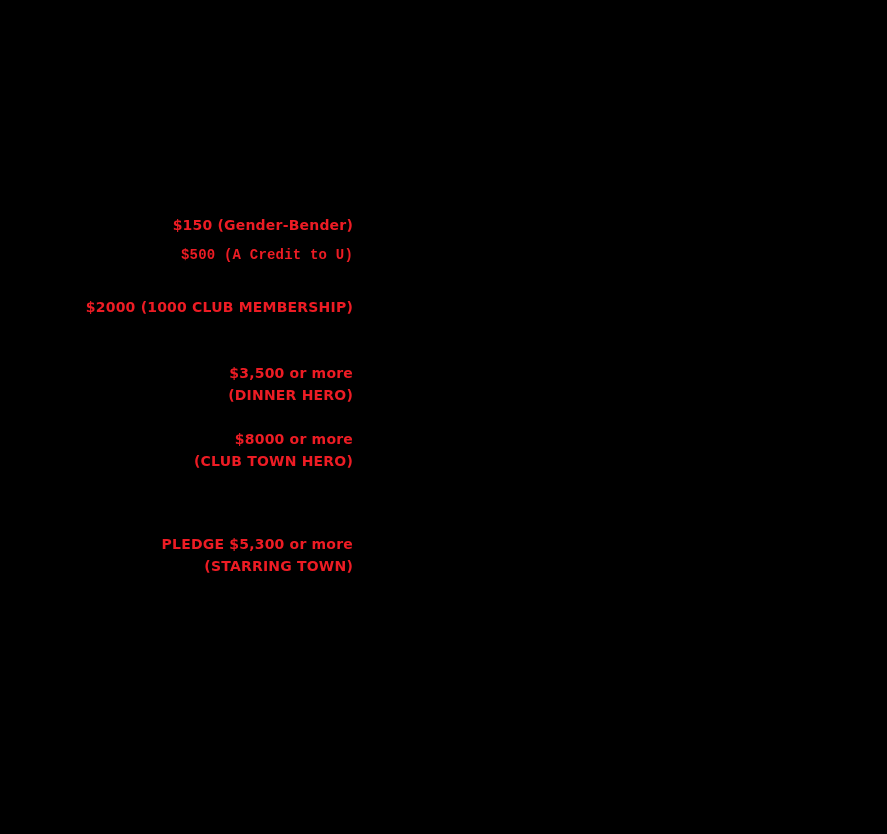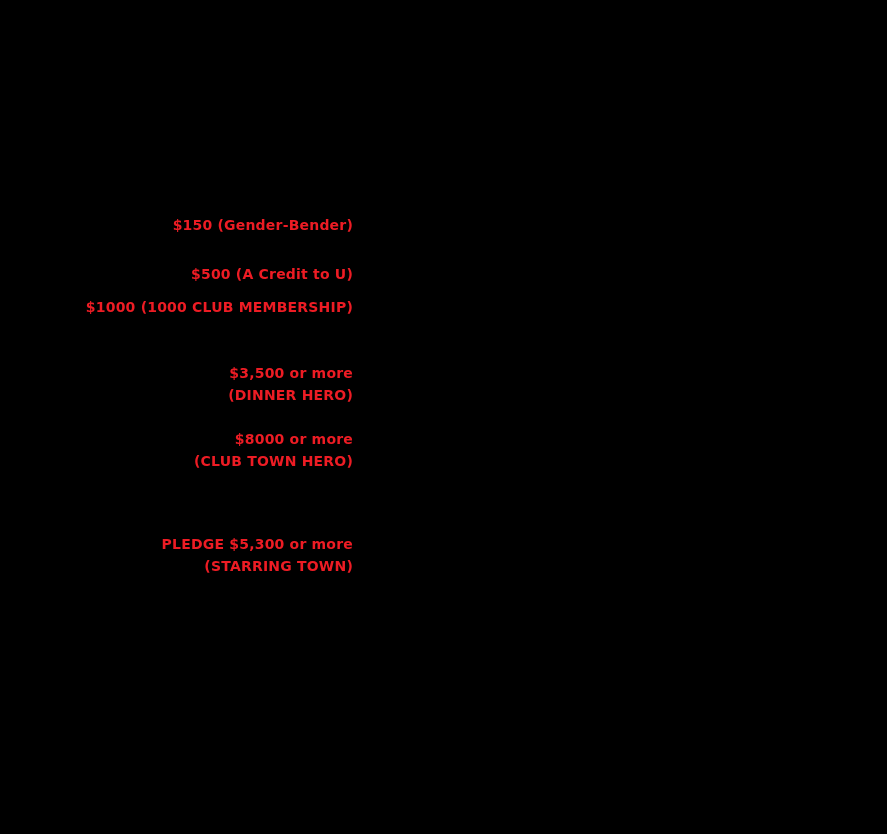--- a/index.html
+++ b/index.html
@@ -24,41 +24,41 @@
     text-align: right;
     color: #ed1c24;
     font-weight: 700;
     font-size: 14px;
     line-height: 22px;
     white-space: nowrap;
     letter-spacing: 0.2px;
   }
   
   .opt-0 { top: 214px; }
-  .opt-1 { top: 263px; }
+  .opt-1 { top: 244px; font-family: Liberation Mono, monospace; }
   .opt-2 { top: 296px; }
   .opt-3 { top: 362px; }
   .opt-4 { top: 428px; }
   .opt-5 { top: 533px; }
 </style>
 </head>
 <body>
 
 <div class="pledge-list">
 
   <div class="pledge-option opt-0">
     <div>$150 (Gender-Bender)</div>
   </div>
 
   <div class="pledge-option opt-1">
     <div>$500 (A Credit to U)</div>
   </div>
 
   <div class="pledge-option opt-2">
-    <div>$1000 (1000 CLUB MEMBERSHIP)</div>
+    <div>$2000 (1000 CLUB MEMBERSHIP)</div>
   </div>
 
   <div class="pledge-option opt-3">
     <div>$3,500 or more</div>
     <div>(DINNER HERO)</div>
   </div>
 
   <div class="pledge-option opt-4">
     <div>$8000 or more</div>
     <div>(CLUB TOWN HERO)</div>

